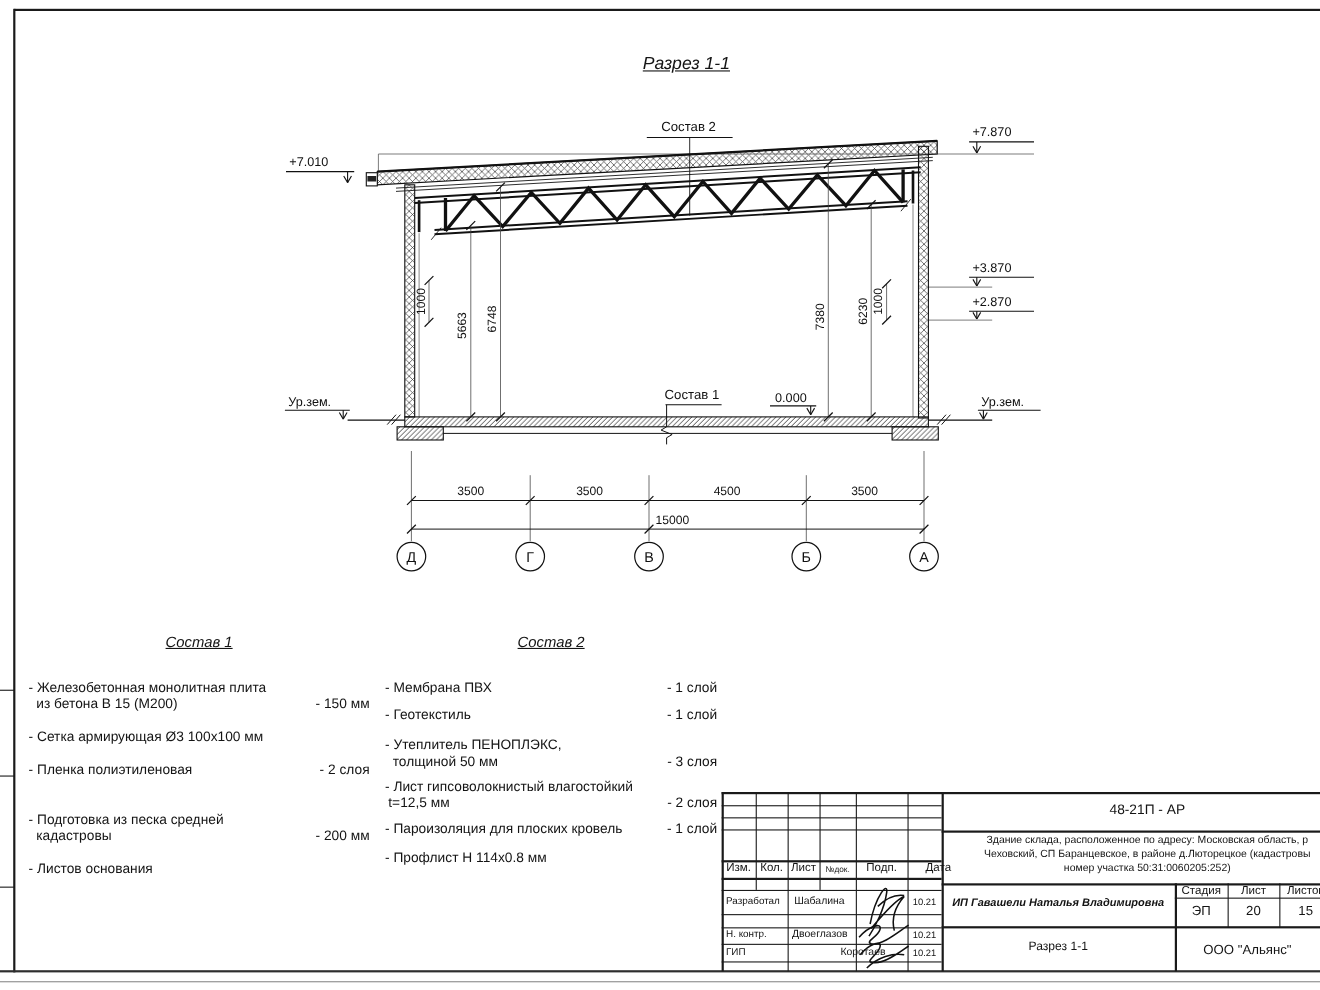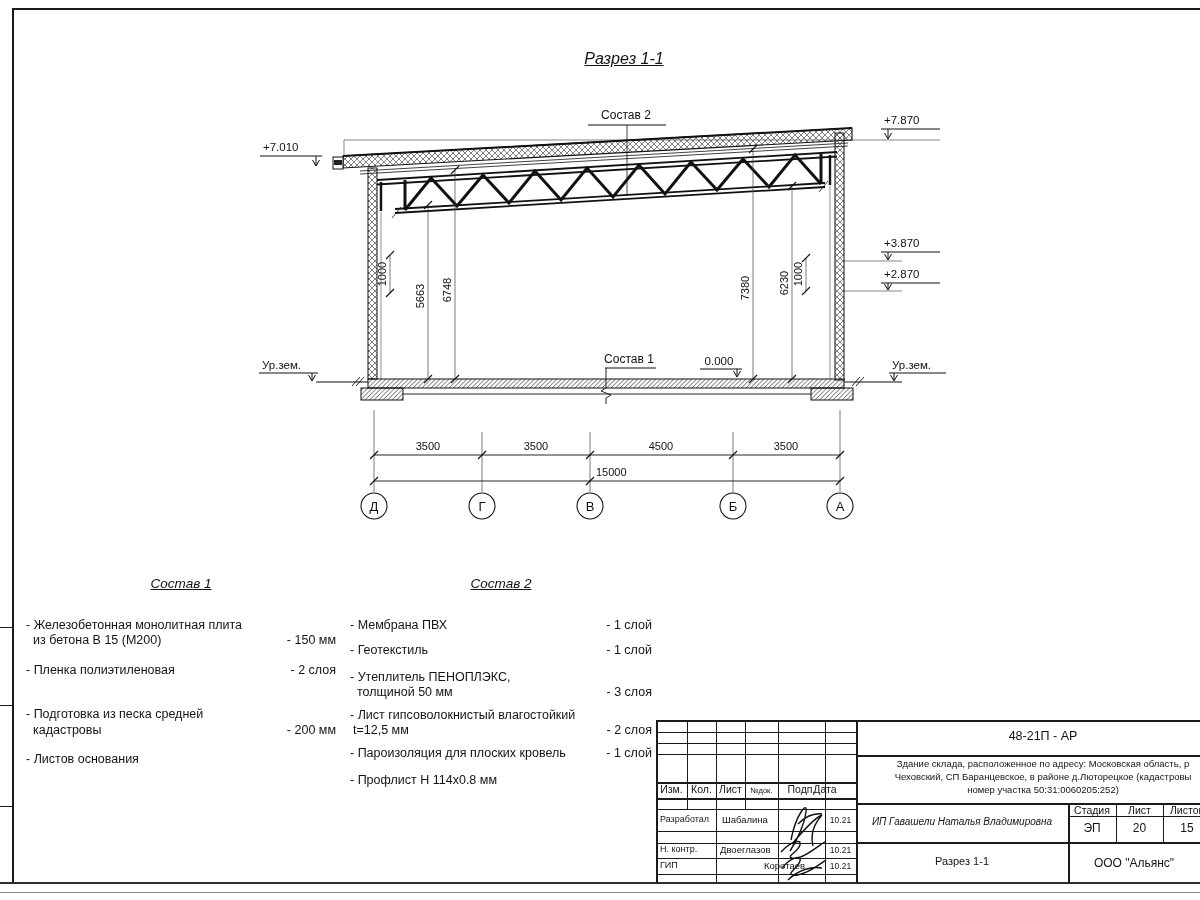--- a/index.html
+++ b/index.html
@@ -231,20 +231,23 @@
 
   <div class="comp" style="left:26px;top:576px;width:310px;">
     <div class="comp-title">Состав 1</div>
     <div class="comp-row" style="margin-bottom:14px;">
       <div>
           <div>- Железобетонная  монолитная плита</div>
            <div style="padding-left:7px;">из бетона В 15 (М200)</div>
         </div>
       <div class="comp-val">- 150 мм</div>
     </div>
+    <div class="comp-row" style="margin-bottom:15px;">
+      <div>- Сетка армирующая Ø3 100х100 мм</div>
+    </div>
     <div class="comp-row" style="margin-bottom:29px;">
       <div>- Пленка полиэтиленовая</div>
       <div class="comp-val">-  2 слоя</div>
     </div>
     <div class="comp-row" style="margin-bottom:14px;">
       <div>
           <div>- Подготовка из песка средней</div>
            <div style="padding-left:7px;">кадастровы</div>
         </div>
       <div class="comp-val">- 200 мм</div>
@@ -316,21 +319,21 @@
     <div class="ln" style="left:200px;top:122px;width:374px;height:1.5px;"></div>
     <div class="ln" style="left:412px;top:83px;width:1.5px;height:80px;"></div>
     <div class="ln" style="left:460px;top:83px;width:1px;height:40px;"></div>
     <div class="ln" style="left:507px;top:83px;width:1px;height:40px;"></div>
 
     <span class="tb-txt ctr" style="left:15.5px;top:63px;font-size:10.5px;">Изм.</span>
     <span class="tb-txt ctr" style="left:45.5px;top:63px;font-size:10.5px;">Кол.</span>
     <span class="tb-txt ctr" style="left:74.5px;top:63px;font-size:10.5px;">Лист</span>
     <span class="tb-txt ctr" style="left:105.5px;top:66px;font-size:7.5px;">№док.</span>
     <span class="tb-txt ctr" style="left:145.5px;top:63px;font-size:10.5px;">Подп.</span>
-    <span class="tb-txt ctr" style="left:169px;top:63px;font-size:10.5px;">Дата</span>
+    <span class="tb-txt ctr" style="left:197px;top:63px;font-size:10.5px;">Дата</span>
 
     <span class="tb-txt" style="left:4px;top:94px;font-size:9px;">Разработал</span>
     <span class="tb-txt" style="left:66px;top:94px;font-size:9.5px;">Шабалина</span>
     <span class="tb-txt ctr" style="left:184.5px;top:95px;font-size:8.5px;">10.21</span>
     <span class="tb-txt" style="left:4px;top:124px;font-size:9px;">Н. контр.</span>
     <span class="tb-txt" style="left:64px;top:124px;font-size:9.5px;">Двоеглазов</span>
     <span class="tb-txt ctr" style="left:184.5px;top:125px;font-size:8.5px;">10.21</span>
     <span class="tb-txt" style="left:4px;top:140px;font-size:9px;">ГИП</span>
     <span class="tb-txt" style="left:68px;top:140px;font-size:9.5px;padding-left:40px;">Коротаев</span>
     <span class="tb-txt ctr" style="left:184.5px;top:141px;font-size:8.5px;">10.21</span>
@@ -339,21 +342,21 @@
       <path d="M9,44 C14,18 26,4 24,16 C22,30 14,46 8,55 M10,48 C20,36 32,22 40,19 C32,28 28,38 31,50 M16,28 C24,20 33,17 40,18" fill="none" stroke="#111" stroke-width="1.4"></path>
     </svg>
     <svg class="abs" style="left:120px;top:116px;" width="54" height="46" viewBox="0 0 54 46">
       <path d="M5,16 C14,6 26,2 24,9 C22,16 10,20 16,22 C26,24 42,10 50,5 M6,32 C14,22 26,18 24,25 C22,32 10,38 17,39 C28,41 44,28 50,24 M12,44 C22,34 36,30 46,32" fill="none" stroke="#111" stroke-width="1.4"></path>
     </svg>
 
     <span class="tb-txt ctr" style="left:387px;top:9px;font-size:12.5px;">48-21П - АР</span>
     <span class="tb-txt ctr" style="left:387px;top:38px;font-size:9.5px;">Здание склада, расположенное по адресу: Московская область, р</span>
     <span class="tb-txt ctr" style="left:387px;top:51px;font-size:9.5px;">Чеховский, СП Баранцевское, в районе д.Люторецкое  (кадастровы</span>
     <span class="tb-txt ctr" style="left:387px;top:64px;font-size:9.5px;">номер участка 50:31:0060205:252)</span>
-    <span class="tb-txt ctr" style="left:306px;top:96px;font-size:10px;font-style:italic;">ИП Гавашели Наталья Владимировна</span>
+    <span class="tb-txt ctr" style="left:306px;top:96px;font-size:10px;font-style:italic;font-weight:bold;">ИП Гавашели Наталья Владимировна</span>
     <span class="tb-txt ctr" style="left:436px;top:84px;font-size:10.5px;">Стадия</span>
     <span class="tb-txt ctr" style="left:483.5px;top:84px;font-size:10.5px;">Лист</span>
     <span class="tb-txt ctr" style="left:531px;top:84px;font-size:10.5px;">Листов</span>
     <span class="tb-txt ctr" style="left:436px;top:101px;font-size:12px;">ЭП</span>
     <span class="tb-txt ctr" style="left:483.5px;top:101px;font-size:12px;">20</span>
     <span class="tb-txt ctr" style="left:531px;top:101px;font-size:12px;">15</span>
     <span class="tb-txt ctr" style="left:306px;top:135px;font-size:11px;">Разрез 1-1</span>
     <span class="tb-txt ctr" style="left:478px;top:136px;font-size:12px;">ООО "Альянс"</span>
   </div>
 

